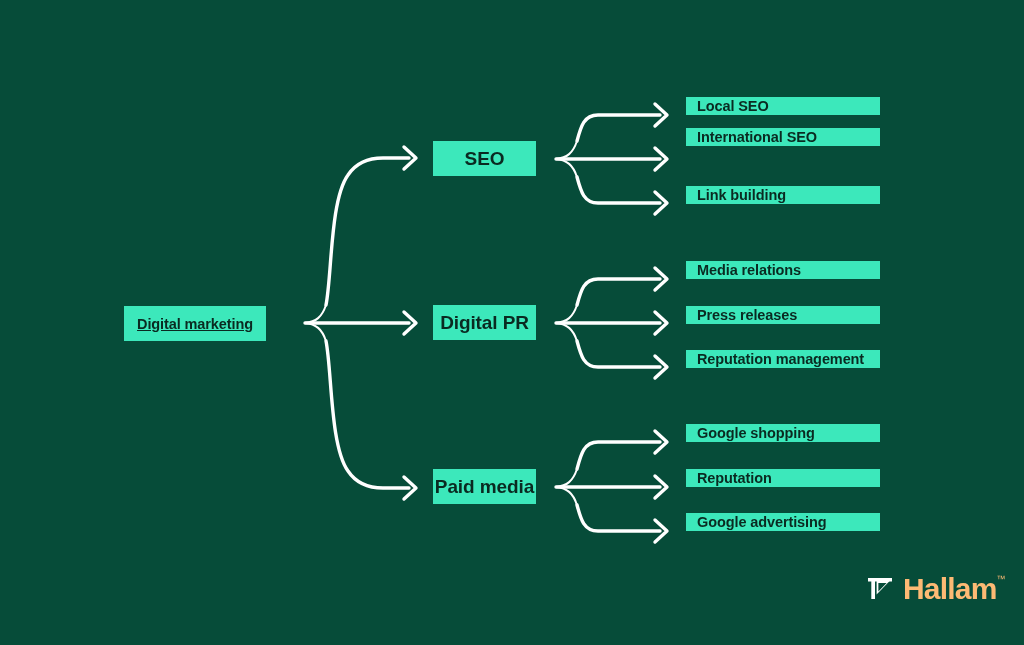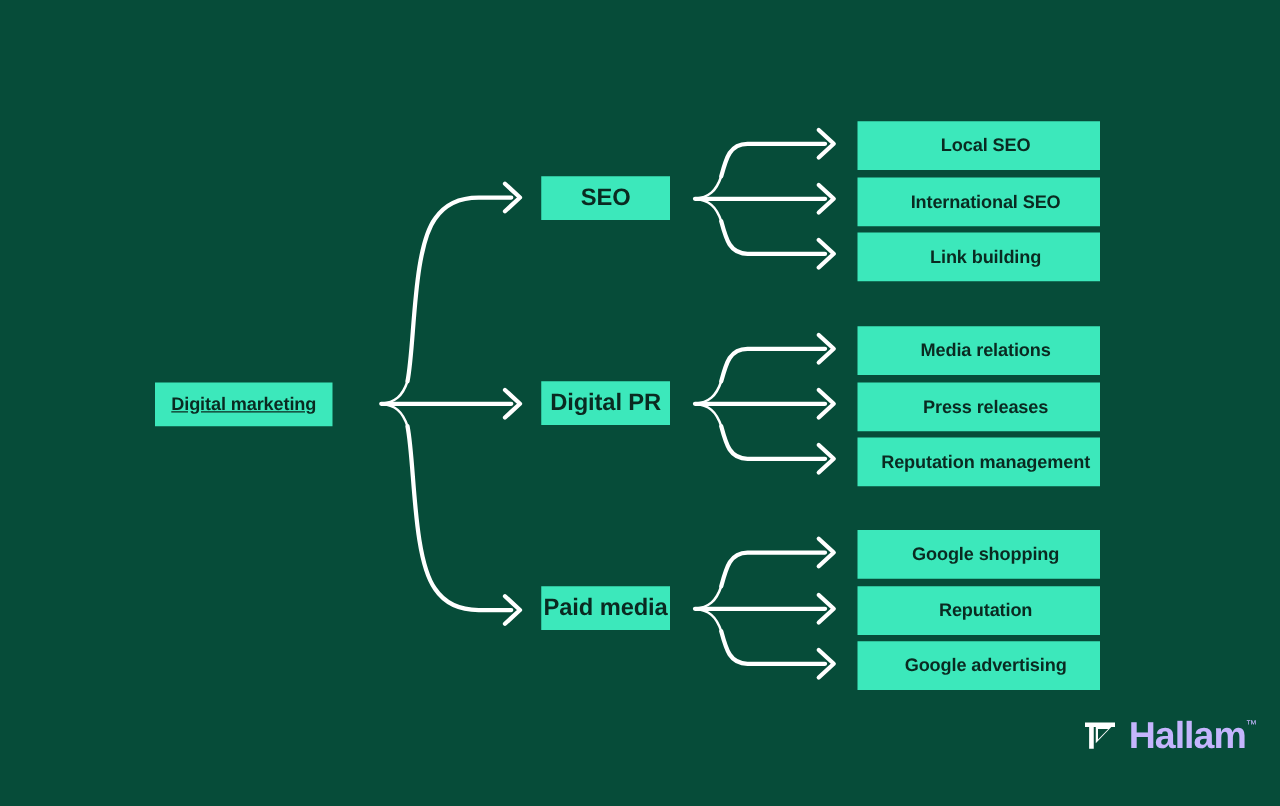--- a/index.html
+++ b/index.html
@@ -45,28 +45,28 @@
     justify-content: center;
     font-size: 19px;
   }
   .node.branch.b0 { top: 141px; }
   .node.branch.b1 { top: 305px; }
   .node.branch.b2 { top: 469px; }
 
   .node.leaf {
     left: 686px;
     width: 194px;
-    height: 39px;
-    justify-content: center;
+    height: 18px;
+    justify-content: flex-start;
     padding-left: 11px;
     font-size: 14.5px;
   }
   
   .lf-0-0 { top: 97px; }
-  .lf-0-1 { top: 142px; }
+  .lf-0-1 { top: 128px; }
   .lf-0-2 { top: 186px; }
   .lf-1-0 { top: 261px; }
   .lf-1-1 { top: 306px; }
   .lf-1-2 { top: 350px; }
   .lf-2-0 { top: 424px; }
   .lf-2-1 { top: 469px; }
   .lf-2-2 { top: 513px; }
 
   
   #wires {
@@ -102,21 +102,21 @@
     width: 28px;
     height: 28px;
     display: block;
   }
   #logo .wordmark {
     font-size: 30px;
     font-weight: bold;
     letter-spacing: -0.8px;
     line-height: 1;
     position: relative;
-    color: #c4b5fd;
+    color: #fdba74;
   }
   #logo .tm {
     position: absolute;
     top: 1px;
     right: -9px;
     font-size: 9px;
     font-weight: normal;
     letter-spacing: 0;
   }
 </style>

